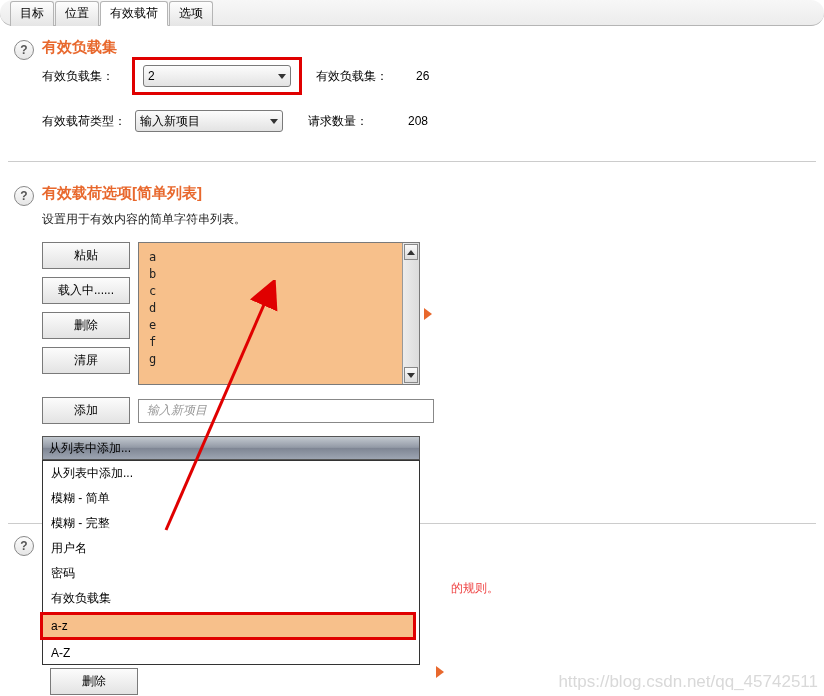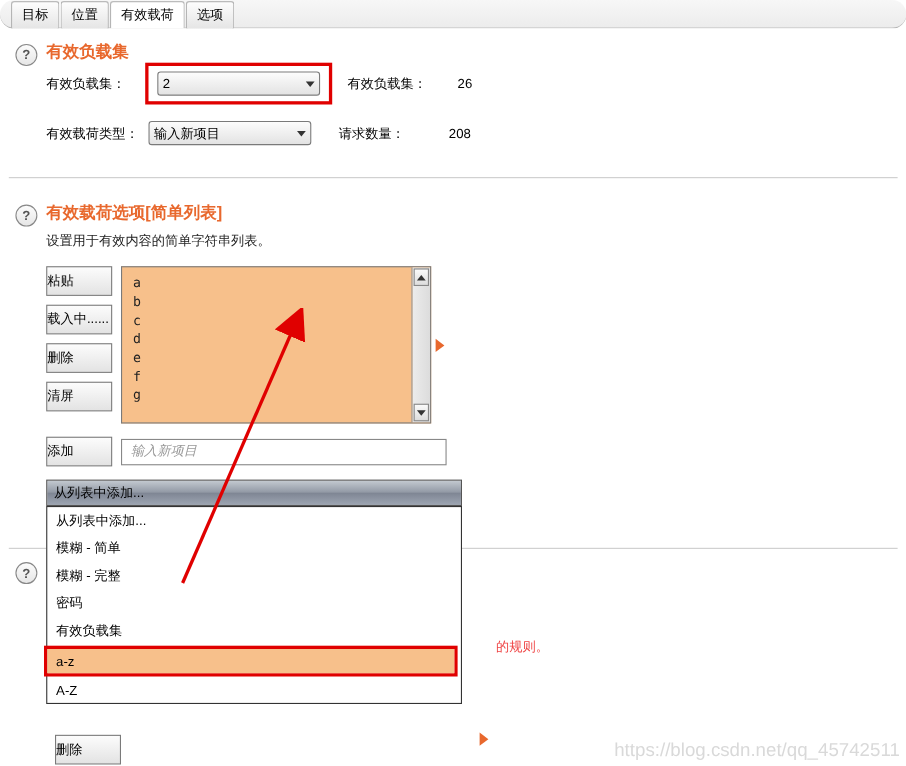--- a/index.html
+++ b/index.html
@@ -101,22 +101,23 @@
     margin: 10px 8px;
   }
   .plbuttons {
     display: flex; flex-direction: column;
     gap: 8px;
     margin-right: 8px;
   }
   .btn {
     border: 1px solid #7a7a7a;
     border-radius: 0;
-    width: 60px;
+    width: 88px;
     padding: 4px 0;
+    text-align: center;
     background: linear-gradient(#fcfcfc,#e3e3e3);
     cursor: pointer;
   }
   .payload-box {
     width: 282px;
     height: 143px;
     border: 1px solid #7a7a7a;
     background: #f7c08b;
     overflow: hidden;
     position: relative;
@@ -302,20 +303,21 @@
 
     <div class="dropdown-wrap">
       <div class="dropdown-header">
         <span>从列表中添加...</span>
         <span class="arrow"></span>
       </div>
       <div class="dropdown-list" id="dd-list">
             <div class="dd-item">从列表中添加...</div>
             <div class="dd-item">模糊 - 简单</div>
             <div class="dd-item">模糊 - 完整</div>
+            <div class="dd-item">用户名</div>
             <div class="dd-item">密码</div>
             <div class="dd-item">有效负载集</div>
             <div class="red-box2">
               <div class="dd-item dd-highlight">a-z</div>
             </div>
             <div class="dd-item">A-Z</div>
           </div>
     </div>
   </div>
 </div>

